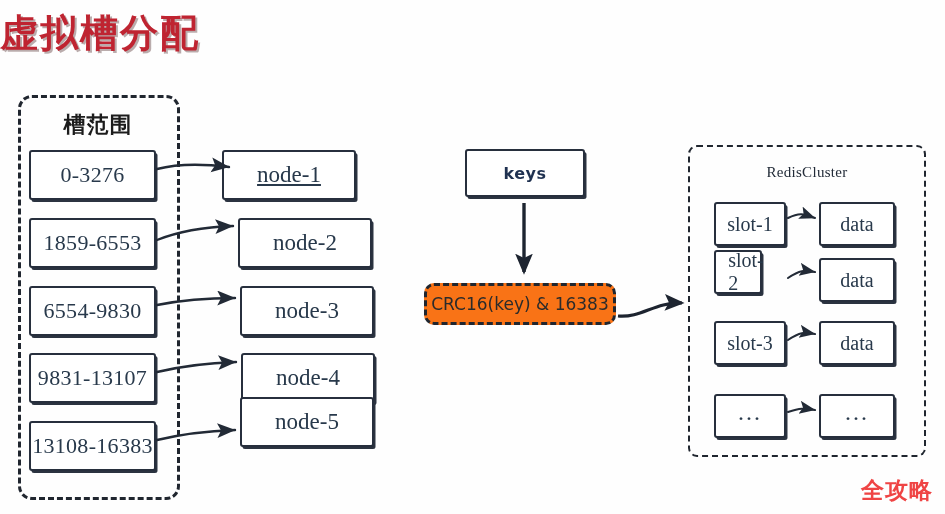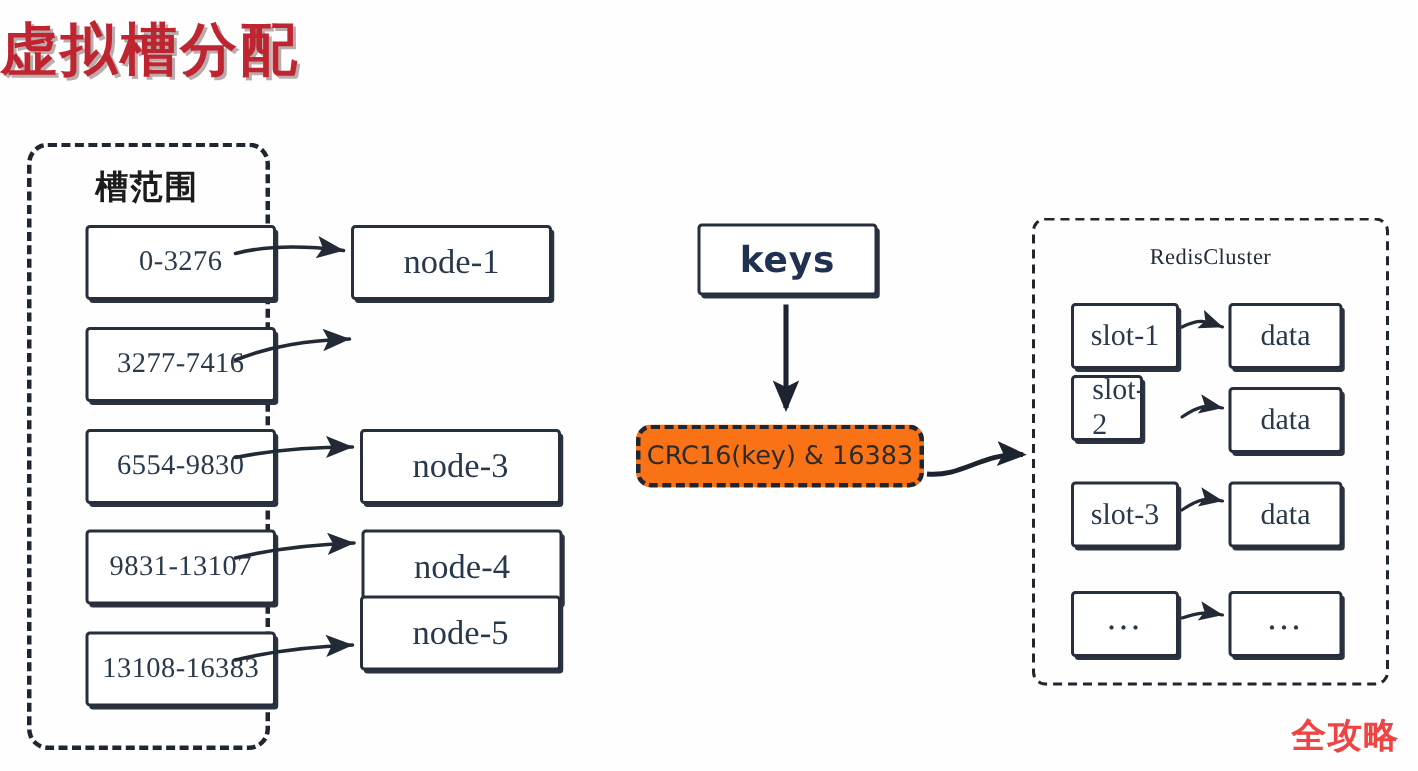--- a/index.html
+++ b/index.html
@@ -37,31 +37,30 @@
     background: #ffffff;
     border: 2.5px solid #272f3d;
     border-radius: 3px;
     display: flex;
     align-items: center;
     justify-content: center;
     color: #28394b;
     box-shadow: 2px 2.5px 0 -0.5px #2b3340;
   }
   .hbox.slot-range {
-    font-size: 19px;
+    font-size: 22px;
     letter-spacing: 0.3px;
-    margin-left: 28px;
   }
   .hbox.node {
     font-size: 23px;
   }
   .hbox.keys {
     font-family: "DejaVu Sans", sans-serif;
     font-weight: bold;
-    font-size: 24px;
+    font-size: 16px;
     color: #1f3150;
     letter-spacing: 0.5px;
   }
   .hbox.cl-item {
     font-size: 20px;
   }
   .hbox.cl-item.ellipsis {
     font-size: 24px;
     letter-spacing: 2px;
     padding-bottom: 8px;
@@ -140,26 +139,27 @@
 
 <div id="page">
 
   <div id="title">虚拟槽分配</div>
 
   <div class="dashgroup" style="left:18px; top:95px; width:162px; height:405px;"></div>
 
   <div class="group-label slotrange" style="left:38px; top:110px; width:120px;">槽范围</div>
 
   <div class="hbox slot-range" style="left:29px; top:150px; width:127px; height:50px;">0-3276</div>
-  <div class="hbox slot-range" style="left:29px; top:218px; width:127px; height:50px;">3277-7416</div>
+  <div class="hbox slot-range" style="left:29px; top:218px; width:127px; height:50px;">1859-6553</div>
   <div class="hbox slot-range" style="left:29px; top:286px; width:127px; height:50px;">6554-9830</div>
   <div class="hbox slot-range" style="left:29px; top:353px; width:127px; height:50px;">9831-13107</div>
   <div class="hbox slot-range" style="left:29px; top:421px; width:127px; height:50px;">13108-16383</div>
 
-  <div class="hbox node" style="left:234px; top:150px; width:134px; height:50px;">node-1</div>
+  <div class="hbox node" style="left:222px; top:150px; width:134px; height:50px;text-decoration:underline;">node-1</div>
+  <div class="hbox node" style="left:238px; top:218px; width:134px; height:50px;">node-2</div>
   <div class="hbox node" style="left:240px; top:286px; width:134px; height:50px;">node-3</div>
   <div class="hbox node" style="left:241px; top:353px; width:134px; height:50px;">node-4</div>
   <div class="hbox node" style="left:240px; top:397px; width:134px; height:50px;">node-5</div>
 
   <div class="hbox keys" style="left:465px; top:149px; width:120px; height:48px;">keys</div>
 
   <div class="crcbox" style="left:424px; top:283px; width:192px; height:42px;">CRC16(key) &amp; 16383</div>
 
   <div class="dashgroup thin" style="left:688px; top:145px; width:238px; height:312px;"></div>
 

